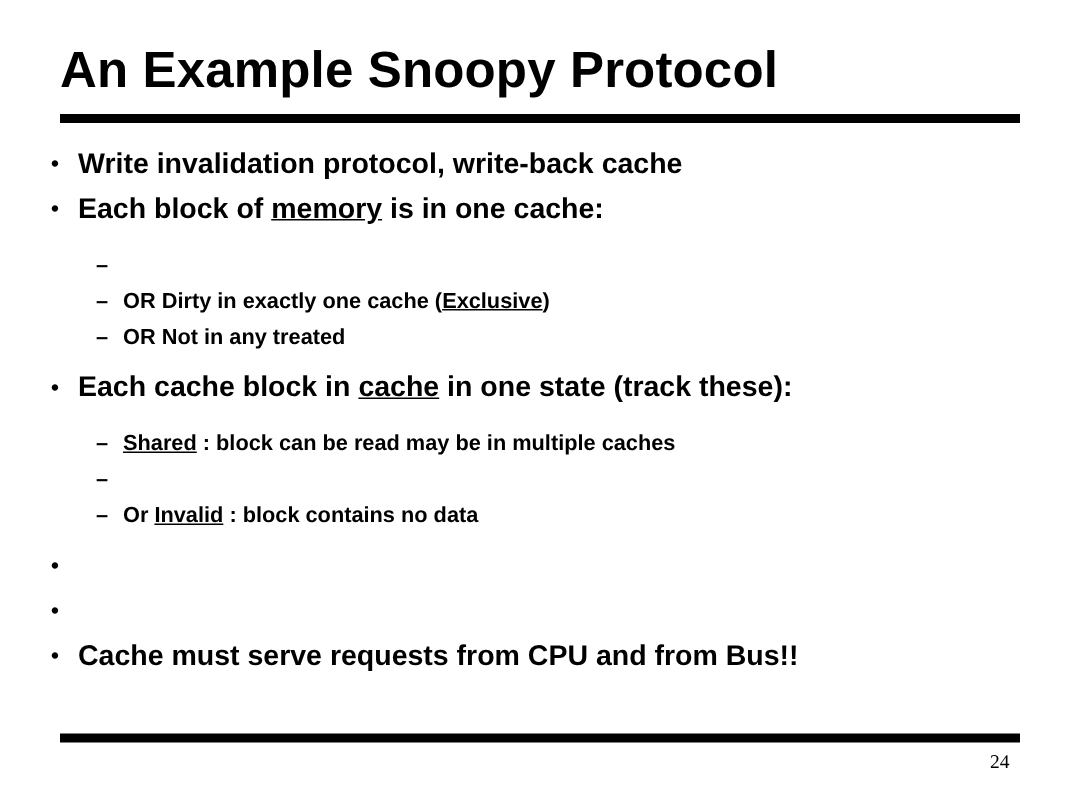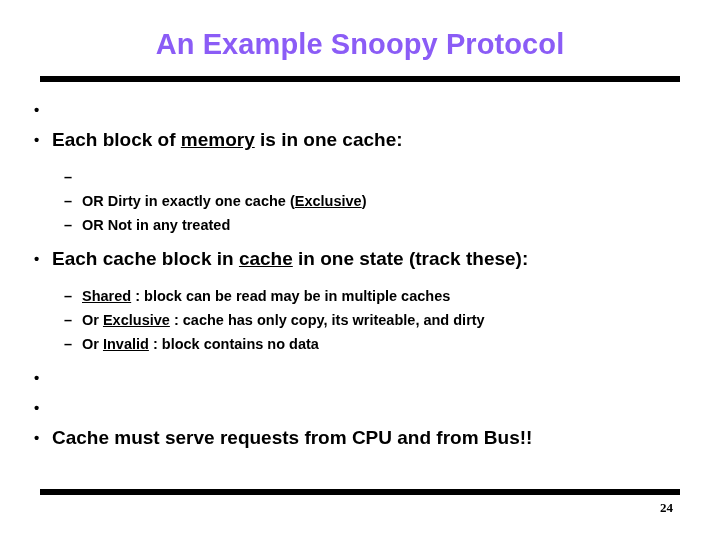--- a/index.html
+++ b/index.html
@@ -20,24 +20,24 @@
     inset: 0;
     background: #ffffff;
   }
 
   
   .title {
     position: absolute;
     left: 40px;
     top: 28px;
     width: 640px;
-    text-align: center;
-    font-size: 29px;
+    text-align: left;
+    font-size: 34px;
     font-weight: bold;
-    color: #8b5cf6;
+    color: #000000;
     letter-spacing: 0.1px;
     white-space: nowrap;
   }
 
   
   .rule {
     position: absolute;
     left: 40px;
     width: 640px;
     height: 6px;
@@ -94,44 +94,43 @@
   u { text-decoration: underline; }
 
   
   .page-number {
     position: absolute;
     right: 47px;
     top: 500px;
     font-family: "Liberation Serif", serif;
     font-size: 13px;
     color: #000000;
-    font-weight: bold;
   }
 </style>
 </head>
 <body>
 
 <div class="slide">
 
   <div class="title">An Example Snoopy Protocol</div>
 
   <div class="rule rule-top"></div>
 
   <div class="body-area" id="body-area">
-      <div class="lvl1"><span class="marker">•</span></div>
+      <div class="lvl1"><span class="marker">•</span><span><span>Write invalidation protocol, write-back cache</span></span></div>
       <div class="lvl1"><span class="marker">•</span><span><span>Each block of </span><u>memory</u><span> is in one cache:</span></span></div>
       <div class="gap-before-sub"></div>
       <div class="lvl2"><span class="marker">–</span></div>
       <div class="lvl2"><span class="marker">–</span><span><span>OR Dirty in exactly one cache (</span><u>Exclusive</u><span>)</span></span></div>
       <div class="lvl2"><span class="marker">–</span><span><span>OR Not in any treated</span></span></div>
       <div class="gap-after-sub"></div>
       <div class="lvl1"><span class="marker">•</span><span><span>Each cache block in </span><u>cache</u><span> in one state (track these):</span></span></div>
       <div class="gap-before-sub"></div>
       <div class="lvl2"><span class="marker">–</span><span><u>Shared</u><span> : block can be read may be in multiple caches</span></span></div>
-      <div class="lvl2"><span class="marker">–</span><span><span>Or </span><u>Exclusive</u><span> : cache has only copy, its writeable, and dirty</span></span></div>
+      <div class="lvl2"><span class="marker">–</span></div>
       <div class="lvl2"><span class="marker">–</span><span><span>Or </span><u>Invalid</u><span> : block contains no data</span></span></div>
       <div class="gap-after-sub"></div>
       <div class="lvl1"><span class="marker">•</span></div>
       <div class="lvl1"><span class="marker">•</span></div>
       <div class="lvl1"><span class="marker">•</span><span><span>Cache must serve requests from CPU and from Bus!!</span></span></div>
     </div>
 
   <div class="rule rule-bottom"></div>
 
   <div class="page-number">24</div>

